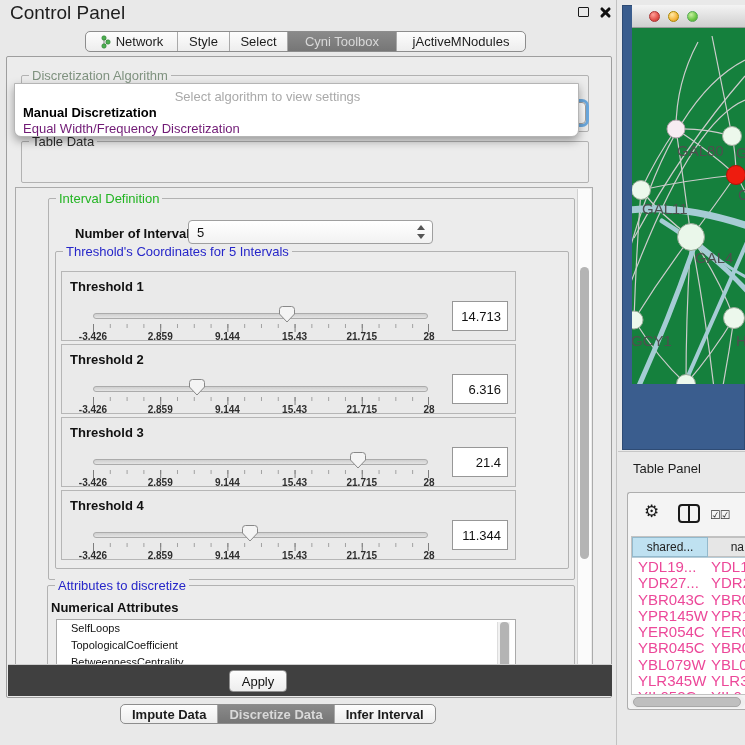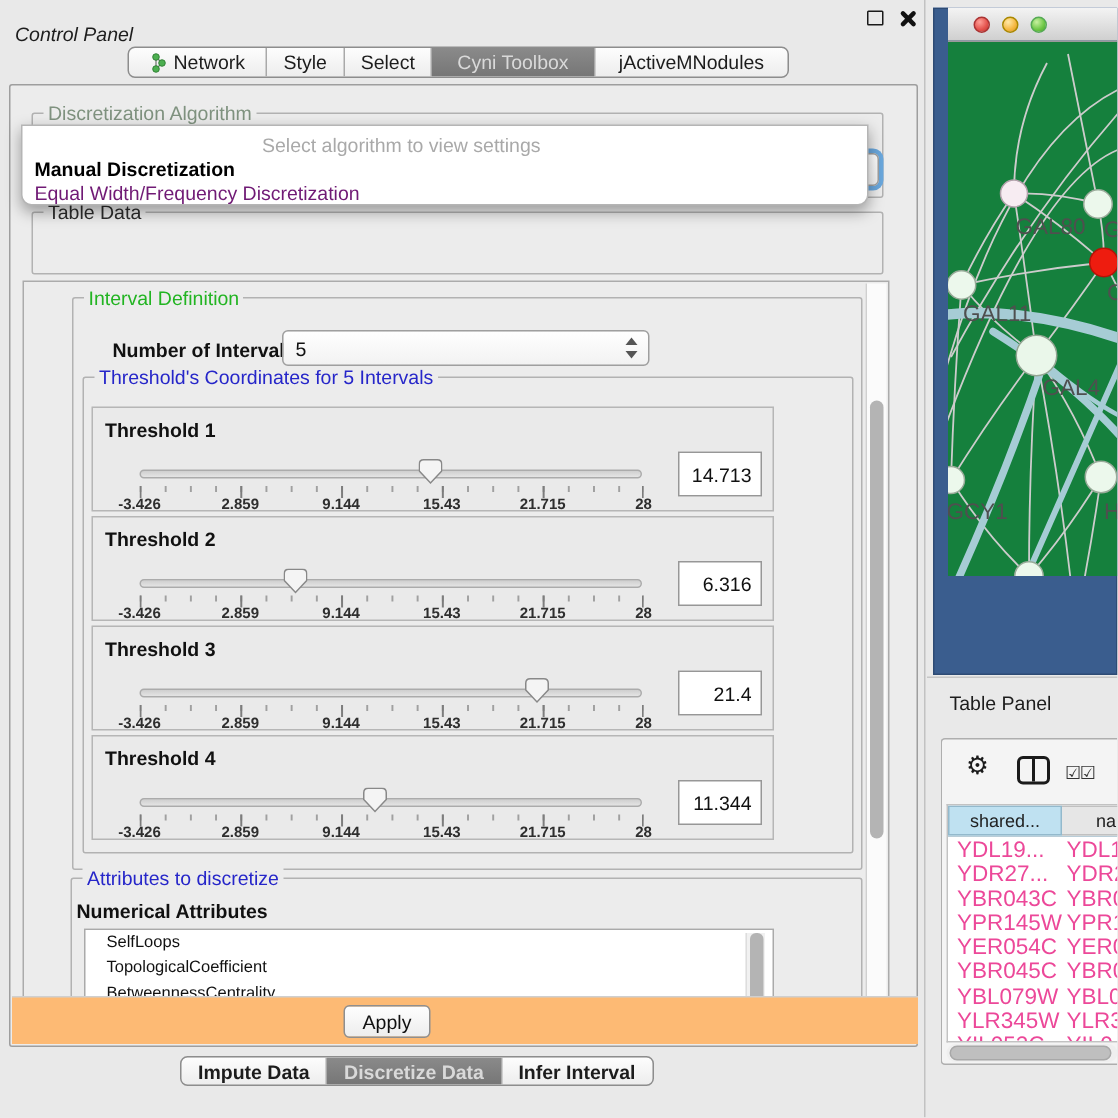--- a/index.html
+++ b/index.html
@@ -2,21 +2,21 @@
 <html><head>
 <meta charset="utf-8">
 <style>
   * { margin:0; padding:0; box-sizing:border-box; }
   html,body { width:745px; height:745px; font-family:"Liberation Sans", sans-serif; background:#e9e9e9; }
   .screen { position:relative; width:745px; height:745px; overflow:hidden; background:#e9e9e9; }
 
   
   .control-panel { position:absolute; left:0; top:0; width:617px; height:745px; background:#e9e9e9; border-right:1px solid #c2c2c2; }
   .titlebar { position:absolute; left:0; top:0; width:617px; height:24px; }
-  .titlebar .title { position:absolute; left:10px; top:15px; font-size:13px; color:#1d1d1d;font-style:italic; }
+  .titlebar .title { position:absolute; left:10px; top:2px; font-size:19px; color:#1d1d1d; }
   .float-icon { position:absolute; left:578px; top:7px; width:11px; height:10px; border:1.5px solid #1a1a1a; border-radius:1px; }
   .close-icon { position:absolute; left:599px; top:6px; width:12px; height:12px; }
   .close-icon::before,.close-icon::after { content:''; position:absolute; left:5px; top:0; width:3px; height:13px; background:#111; border-radius:1.5px; }
   .close-icon::before { transform:rotate(45deg); }
   .close-icon::after  { transform:rotate(-45deg); }
 
   
   .tabbar { position:absolute; left:85px; top:31px; height:21px; display:flex; border:1px solid #8d8d8d; border-radius:5px; overflow:hidden; background:linear-gradient(#fdfdfd,#ededed); }
   .tab { display:flex; align-items:center; justify-content:center; gap:4px; font-size:13px; color:#1c1c1c; border-right:1px solid #a9a9a9; padding:0 2px; }
   .tab:last-child { border-right:none; }
@@ -69,21 +69,21 @@
   .ticklabels span { position:absolute; transform:translateX(-50%); font-size:10px; font-weight:bold; color:#2e2e2e; white-space:nowrap; }
   .vbox { position:absolute; left:390px; top:29px; width:56px; height:30px; background:#fff; border:1px solid #979797; font-size:13px; color:#111; text-align:right; padding:7px 6px 0 0; }
 
   
   .listbox { position:absolute; background:#fff; border:1px solid #aaa; font-size:11px; color:#111; }
   .listbox .item { padding:1px 0 1px 14px; line-height:15px; white-space:nowrap; }
   .list-scroll { position:absolute; right:5px; top:2px; width:13px; height:52px; background:#f1f1f1; border-left:1px solid #ddd; }
   .list-scroll .thumb { position:absolute; left:2px; top:0; width:9px; height:50px; background:#b4b4b4; border-radius:4px; }
 
   
-  .apply-row { position:absolute; left:1px; bottom:1px; width:604px; height:32px; background:#fdba74; border-top:1px solid #cfcfcf; }
+  .apply-row { position:absolute; left:1px; bottom:1px; width:604px; height:32px; background:#404040; border-top:1px solid #cfcfcf; }
   .apply-btn { position:absolute; left:221px; top:5px; width:58px; height:22px; background:linear-gradient(#fefefe,#ededed); border:1px solid #8f8f8f; border-radius:4px; font-size:13px; color:#111; font-family:"Liberation Sans",sans-serif; }
   .bottom-tabbar { position:absolute; left:120px; top:704px; height:20px; display:flex; border:1px solid #8d8d8d; border-radius:5px; overflow:hidden; background:linear-gradient(#fdfdfd,#ededed); }
   .bottom-tabbar .tab { font-weight:bold; font-size:13px; padding:0 11px; }
 
   
   .right-side { position:absolute; left:618px; top:0; width:127px; height:745px; background:#e9e9e9; }
   .net-window { position:absolute; left:4px; top:5px; width:123px; height:445px; background:#3a5d8e; box-shadow:inset 0 0 0 1px #2e4b74; }
   .net-titlebar { position:absolute; left:10px; top:0; width:113px; height:23px; background:linear-gradient(#f4f4f4,#cfcfcf); border-bottom:1px solid #9a9a9a; }
   .light { position:absolute; top:6px; width:11px; height:11px; border-radius:50%; }
   .light.red    { left:17px; background:radial-gradient(circle at 35% 30%, #ff9f97, #e3504a 60%, #b13b36); border:0.5px solid #a33; }

